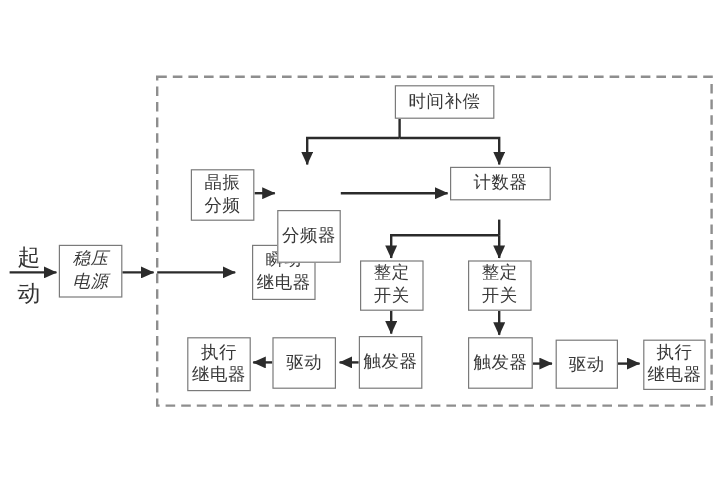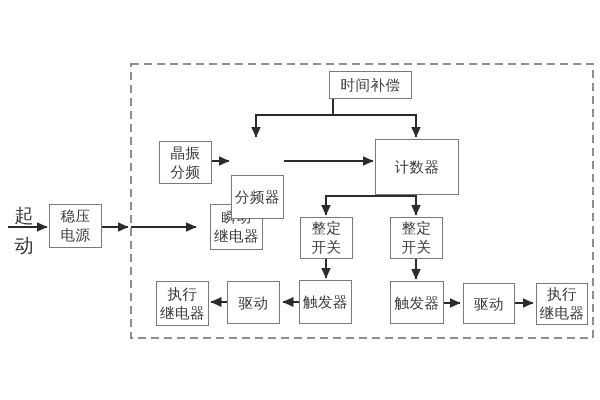--- a/index.html
+++ b/index.html
@@ -89,34 +89,34 @@
       <path d="M227,302 H211" marker-end="url(#arr)"></path>
 
       <path d="M444,303 H460" marker-end="url(#arr)"></path>
       <path d="M515,303 H533" marker-end="url(#arr)"></path>
     </g>
   </svg>
 
   <div class="start-label">起
 动</div>
 
-  <div class="node" style="left:49px;  top:204px; width:53px; height:44px;">稳压
+  <div class="node" style="left:49px;  top:204px; width:53px; height:44px;font-style:italic;">稳压
 电源</div>
 
   <div class="node" style="left:198px; top:204px; width:53px; height:46px;margin-left:12px;">瞬动
 继电器</div>
 
   <div class="node single" style="left:292px; top:71px; width:83px; height:28px;margin-left:37px;">时间补偿</div>
 
   <div class="node" style="left:159px; top:141px; width:53px; height:43px;text-align:right;">晶振
 分频</div>
 
   <div class="node single" style="left:231px; top:139px; width:53px; height:44px;margin-top:36px;">分频器</div>
 
-  <div class="node single" style="left:375px; top:139px; width:84px; height:56px;">计数器</div>
+  <div class="node single" style="left:375px; top:139px; width:84px; height:28px;">计数器</div>
 
   <div class="node" style="left:300px; top:217px; width:53px; height:42px;">整定
 开关</div>
 
   <div class="node" style="left:390px; top:217px; width:53px; height:42px;">整定
 开关</div>
 
   <div class="node single" style="left:299px; top:280px; width:53px; height:44px;">触发器</div>
 
   <div class="node single" style="left:390px; top:281px; width:54px; height:43px;">触发器</div>

